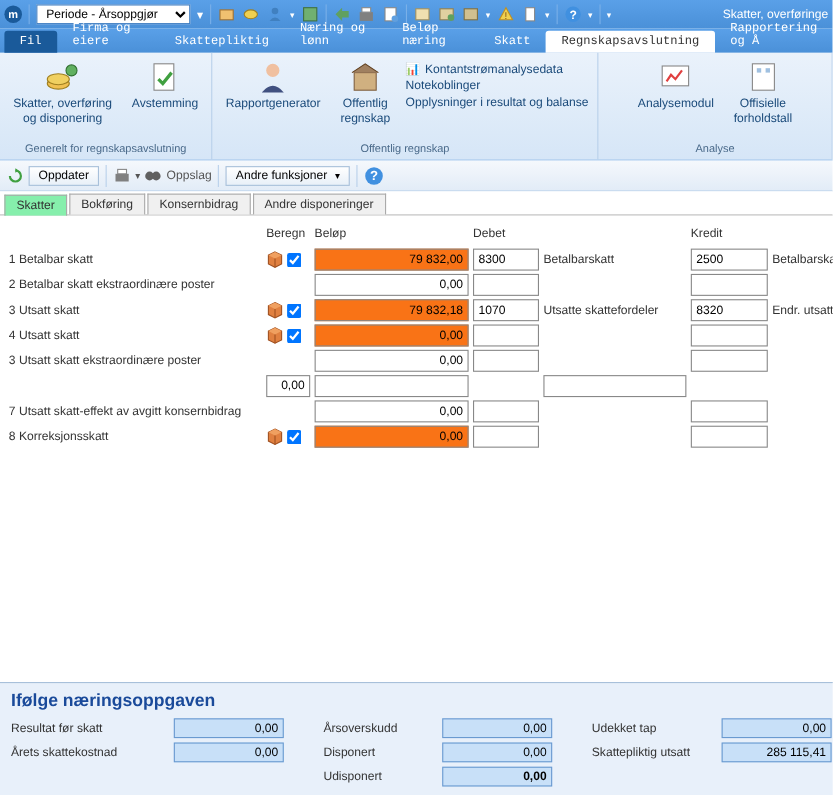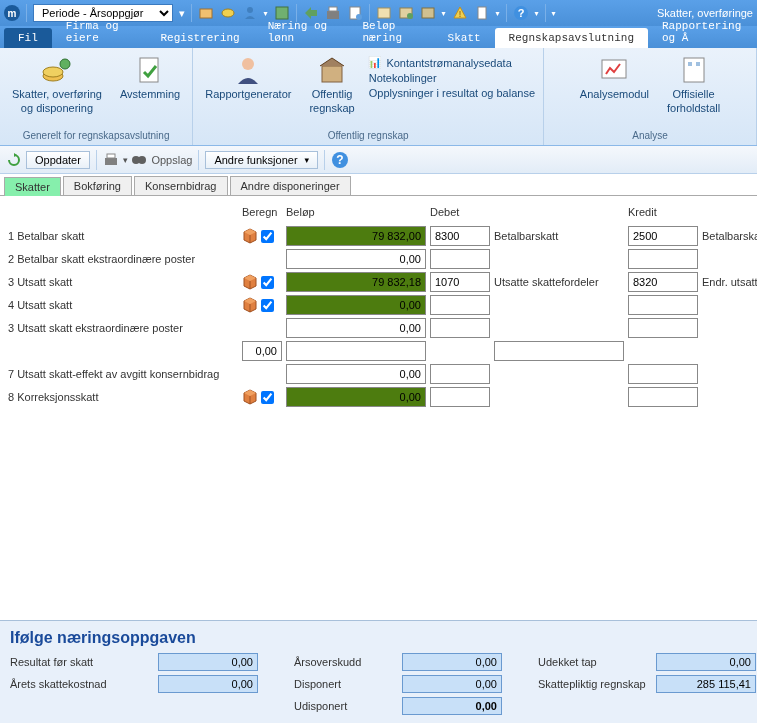--- a/index.html
+++ b/index.html
@@ -28,21 +28,21 @@
 .toolbar2 .dropdown-arrow::after { content: "▾"; margin-left: 3px; font-size: 9px; }
 .subtabs { display: flex; padding: 2px 4px 0; border-bottom: 1px solid #aaa; background: #fff; }
 .subtab { padding: 3px 10px; border: 1px solid #aaa; border-bottom: none; margin-right: 2px; background: #f0f0f0; font-size: 11px; cursor: pointer; }
 .subtab.active { background: #86efac; position: relative; top: 1px; }
 .content { padding: 10px 8px; background: #fff; height: 420px; }
 .grid-header { display: grid; grid-template-columns: 230px 40px 140px 60px 130px 70px 130px; gap: 4px; font-size: 11px; margin-bottom: 8px; }
 .grid-row { display: grid; grid-template-columns: 230px 40px 140px 60px 130px 70px 130px; gap: 4px; align-items: center; margin-bottom: 3px; font-size: 11px; }
 .grid-row .label { white-space: nowrap; }
 .cube-icon { width: 16px; height: 16px; display: inline-block; }
 .grid-row input[type="text"] { width: 100%; border: 1px solid #888; padding: 2px 4px; font-size: 11px; text-align: right; height: 20px; }
-.grid-row input.gray { background: #4d7c0f; }
+.grid-row input.gray { background: #f97316; }
 .grid-row input.debet-kredit { text-align: left; }
 .desc-text { font-size: 11px; }
 .bottom-panel { position: absolute; bottom: 0; left: 0; right: 0; background: #e8f0fa; border-top: 1px solid #a8c0da; padding: 8px 10px; }
 .bottom-title { color: #1a4a9a; font-weight: bold; font-size: 16px; margin-bottom: 6px; }
 .bottom-grid { display: grid; grid-template-columns: 140px 100px 20px 100px 100px 20px 110px 100px; gap: 4px 8px; align-items: center; font-size: 11px; }
 .bottom-grid input { width: 100%; border: 1px solid #6a9ad0; background: #c8e0f8; padding: 2px 4px; text-align: right; font-size: 11px; height: 18px; }
 svg { display: block; }
 </style>
 </head>
 <body>
@@ -132,21 +132,21 @@
     </span>
   <span style="color:#fff;font-size:8px;">▾</span>
   <div class="sep"></div>
   <span style="color:#fff;font-size:8px;">▾</span>
   <span class="right-text">Skatter, overføringe</span>
 </div>
 
 <div class="ribbon-tabs">
   <div class="ribbon-tab fil">Fil</div>
   <div class="ribbon-tab">Firma og eiere</div>
-  <div class="ribbon-tab">Registrering</div>
+  <div class="ribbon-tab">Skattepliktig</div>
   <div class="ribbon-tab">Næring og lønn</div>
   <div class="ribbon-tab">Beløp næring</div>
   <div class="ribbon-tab">Skatt</div>
   <div class="ribbon-tab active">Regnskapsavslutning</div>
   <div class="ribbon-tab">Rapportering og Å</div>
 </div>
 
 <div class="ribbon-body">
   <div class="ribbon-group">
     <div class="ribbon-group-items">
@@ -425,21 +425,21 @@
     <span></span>
     <span>Udekket tap</span>
     <input readonly="" value="0,00" style="">
 
     <span>Årets skattekostnad</span>
     <input readonly="" value="0,00" style="">
     <span></span>
     <span>Disponert</span>
     <input readonly="" value="0,00" style="">
     <span></span>
-    <span>Skattepliktig regnskap</span>
+    <span>Skattepliktig utsatt</span>
     <input readonly="" value="285 115,41" style="">
 
     <span></span>
       <span></span>
       <span></span>
     <span>Udisponert</span>
     <input readonly="" style="font-weight: bold;" value="0,00">
   </div>
 </div>
 

